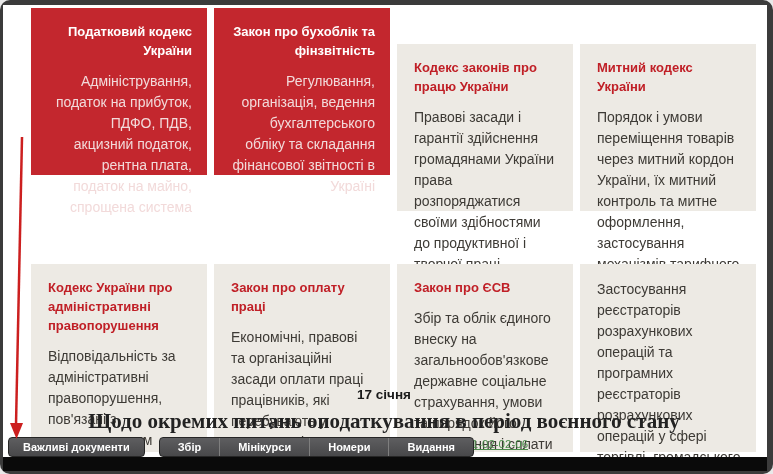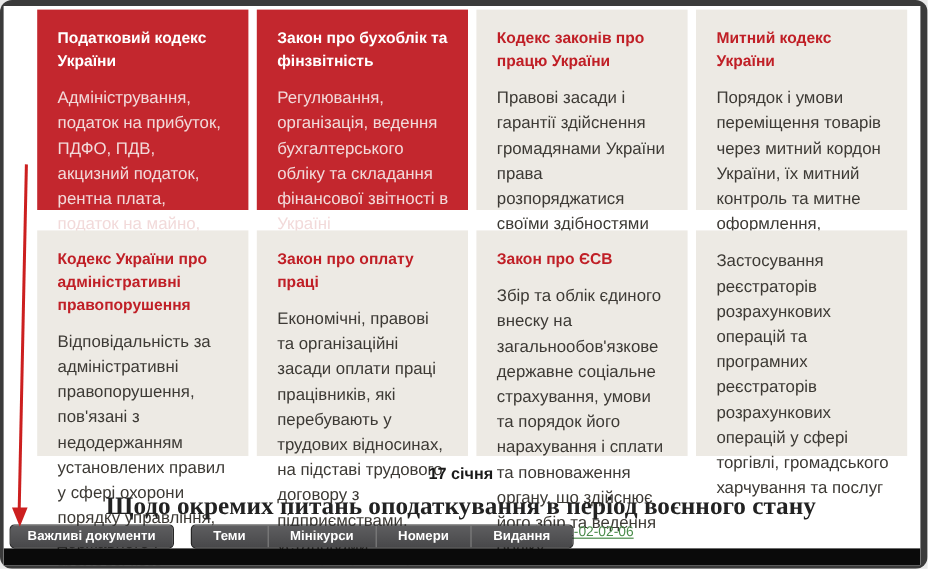--- a/index.html
+++ b/index.html
@@ -40,22 +40,22 @@
     display:flex;flex-wrap:wrap;
     column-gap:7px;row-gap:17px;
   }
   .card{
     width:176px;
     padding:15px 15px 12px 17px;
     cursor:pointer;
   }
   .card.row1{height:167px;}
   .card.row2{height:188px;}
-  .card.red{background:var(--card-red,#c3272e);}
-  .card.beige{background:var(--card-beige,#edeae4);}
+  .card.red{background:var(--card-red,#c3272e);text-align:right;}
+  .card.beige{background:var(--card-beige,#edeae4);margin-top:36px;}
   .card-title{
     font-size:13px;font-weight:bold;line-height:1.45;
     margin-bottom:10px;
   }
   .card.red .card-title{color:#ffffff;}
   .card.beige .card-title{color:var(--card-title-red,#c01f26);}
   .card-body{
     font-size:14px;line-height:1.5;
   }
   .card.red .card-body{color:var(--card-red-body,#f2dada);}
@@ -168,21 +168,21 @@
     </div>
 
     <div class="hidden-fragment">тво</div>
 
     <div class="tabbar">
       <div class="tab-single">
         <span class="tab-label">Важливі документи</span>
       </div>
       <div class="tab-group">
         <div class="tab-item">
-          <span class="tab-label">Теми</span>
+          <span class="tab-label">Збір</span>
         </div>
         <div class="tab-item">
           <span class="tab-label">Мінікурси</span>
         </div>
         <div class="tab-item">
           <span class="tab-label">Номери</span>
         </div>
         <div class="tab-item">
           <span class="tab-label">Видання</span>
         </div>

